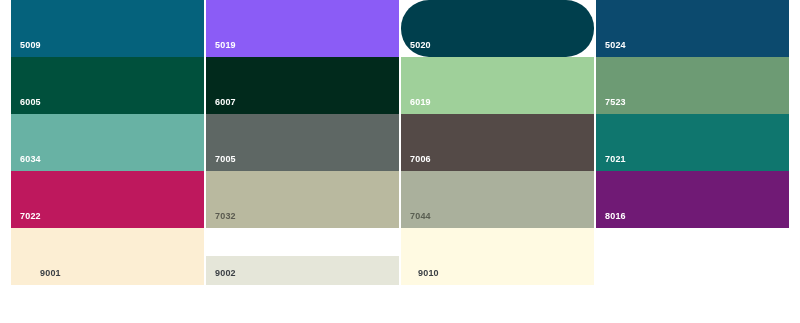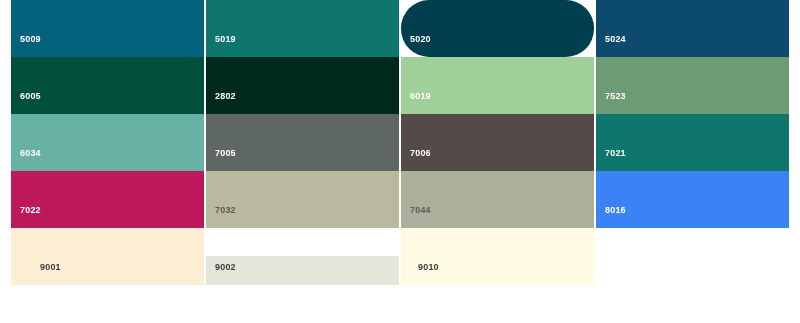--- a/index.html
+++ b/index.html
@@ -26,49 +26,49 @@
     position: relative;
     box-sizing: border-box;
     overflow: hidden;
   }
   .swatch.empty {
     background: transparent;
   }
   .swatch-label {
     position: absolute;
     left: 9px;
-    bottom: 12px;
+    bottom: 6px;
     font-size: 9px;
     font-weight: bold;
     line-height: 11px;
     letter-spacing: 0.2px;
     white-space: nowrap;
   }
 </style>
 </head>
 <body>
 
 <div id="swatch-grid">
     <div class="swatch" style="background: rgb(5, 98, 124);">
       <span class="swatch-label" style="color: rgb(255, 255, 255);">5009</span>
     </div>
-    <div class="swatch" style="background: #0f766e;">
+    <div class="swatch" style="background: #8b5cf6;">
       <span class="swatch-label" style="color: rgb(255, 255, 255);">5019</span>
     </div>
     <div class="swatch" style="background: rgb(0, 63, 77); border-radius: 28px;">
       <span class="swatch-label" style="color: rgb(255, 255, 255);">5020</span>
     </div>
     <div class="swatch" style="background: #0c4a6e;">
       <span class="swatch-label" style="color: rgb(255, 255, 255);">5024</span>
     </div>
     <div class="swatch" style="background: rgb(0, 80, 60);">
       <span class="swatch-label" style="color: rgb(255, 255, 255);">6005</span>
     </div>
     <div class="swatch" style="background: rgb(1, 42, 28);">
-      <span class="swatch-label" style="color: rgb(255, 255, 255);">2802</span>
+      <span class="swatch-label" style="color: rgb(255, 255, 255);">6007</span>
     </div>
     <div class="swatch" style="background: rgb(159, 208, 154);">
       <span class="swatch-label" style="color: rgb(255, 255, 255);">6019</span>
     </div>
     <div class="swatch" style="background: rgb(109, 155, 116);">
       <span class="swatch-label" style="color: rgb(255, 255, 255);">7523</span>
     </div>
     <div class="swatch" style="background: rgb(104, 178, 164);">
       <span class="swatch-label" style="color: rgb(255, 255, 255);">6034</span>
     </div>
@@ -83,21 +83,21 @@
     </div>
     <div class="swatch" style="background: #be185d;">
       <span class="swatch-label" style="color: rgb(255, 255, 255);">7022</span>
     </div>
     <div class="swatch" style="background: rgb(185, 185, 159);">
       <span class="swatch-label" style="color: rgb(90, 90, 79);">7032</span>
     </div>
     <div class="swatch" style="background: rgb(170, 176, 156);">
       <span class="swatch-label" style="color: rgb(90, 95, 82);">7044</span>
     </div>
-    <div class="swatch" style="background: #3b82f6; text-align: center;">
+    <div class="swatch" style="background: #701a75; text-align: center;">
       <span class="swatch-label" style="color: rgb(255, 255, 255);">8016</span>
     </div>
     <div class="swatch" style="background: rgb(252, 238, 211);">
       <span class="swatch-label" style="color: rgb(58, 63, 68); margin-left: 20px;">9001</span>
     </div>
     <div class="swatch" style="background: rgb(229, 230, 217); margin-top: 28px;">
       <span class="swatch-label" style="color: rgb(58, 63, 68);">9002</span>
     </div>
     <div class="swatch" style="background: rgb(255, 250, 226);">
       <span class="swatch-label" style="color: rgb(58, 63, 68); padding-left: 8px;">9010</span>

